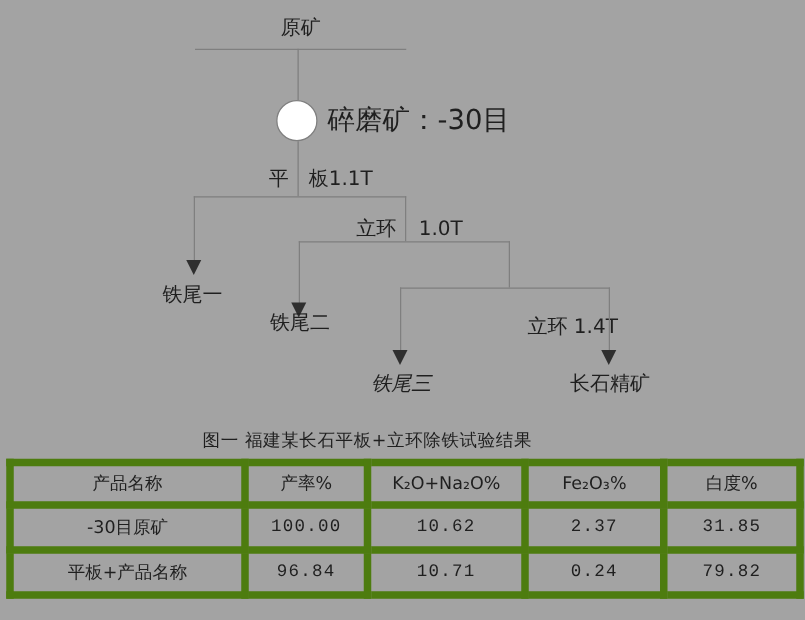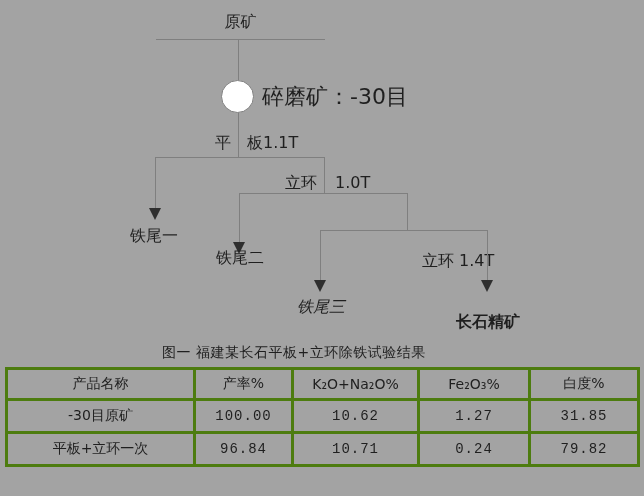--- a/index.html
+++ b/index.html
@@ -38,21 +38,21 @@
     font-size:14px; text-align:left; color:#1f1f1f;
     letter-spacing:0.5px; white-space:nowrap;
   }
 
   table.results {
     position:absolute; left:5px; top:367px; width:632px;
     border-collapse:collapse; table-layout:fixed;
     font-size:14px; color:#1f1f1f;
   }
   table.results th, table.results td {
-    border:3px solid #4d7c0f; text-align:center; vertical-align:middle;
+    border:6px solid #4d7c0f; text-align:center; vertical-align:middle;
     padding:0; font-weight:normal; overflow:hidden; white-space:nowrap;
   }
   table.results th { height:28px; }
   table.results td { height:30px; }
   .num { font-family:Liberation Mono, monospace; letter-spacing:1px; }
 </style>
 </head>
 <body>
 
 <div class="stage">
@@ -88,21 +88,21 @@
     <div class="ln v" style="left:407px; top:193px; height:37px;"></div>
     <div class="fl-label" style="left:422px; top:203px;margin-top:48px;">立环 1.4T</div>
 
     <div class="ln h" style="left:320px; top:230px; width:168px;"></div>
     <div class="ln v" style="left:320px; top:230px; height:51px;"></div>
     <div class="arrow" style="left:314px; top:280px;"></div>
     <div class="fl-label ctr" style="left:271px; top:297px; width:100px;font-style:italic;">铁尾三</div>
 
     <div class="ln v" style="left:487px; top:230px; height:51px;"></div>
     <div class="arrow" style="left:481px; top:280px;"></div>
-    <div class="fl-label ctr" style="left:428px; top:312px; width:120px;font-weight:bold;">长石精矿</div>
+    <div class="fl-label ctr" style="left:428px; top:297px; width:120px;">长石精矿</div>
   </div>
 
   <div class="caption">图一 福建某长石平板+立环除铁试验结果</div>
 
   <table class="results">
     <colgroup>
       <col style="width:188px">
         <col style="width:98px">
         <col style="width:126px">
       <col style="width:111px">
@@ -115,25 +115,25 @@
         <th>K₂O+Na₂O%</th>
         <th>Fe₂O₃%</th>
         <th>白度%</th>
       </tr>
     </thead>
     <tbody>
       <tr>
         <td>-30目原矿</td>
         <td class="num">100.00</td>
         <td class="num">10.62</td>
-        <td class="num">1.27</td>
+        <td class="num">2.37</td>
         <td class="num">31.85</td>
       </tr>
       <tr>
-        <td>平板+立环一次</td>
+        <td>平板+产品名称</td>
         <td class="num">96.84</td>
         <td class="num">10.71</td>
         <td class="num">0.24</td>
         <td class="num">79.82</td>
       </tr>
     </tbody>
   </table>
 
 </div>
 

